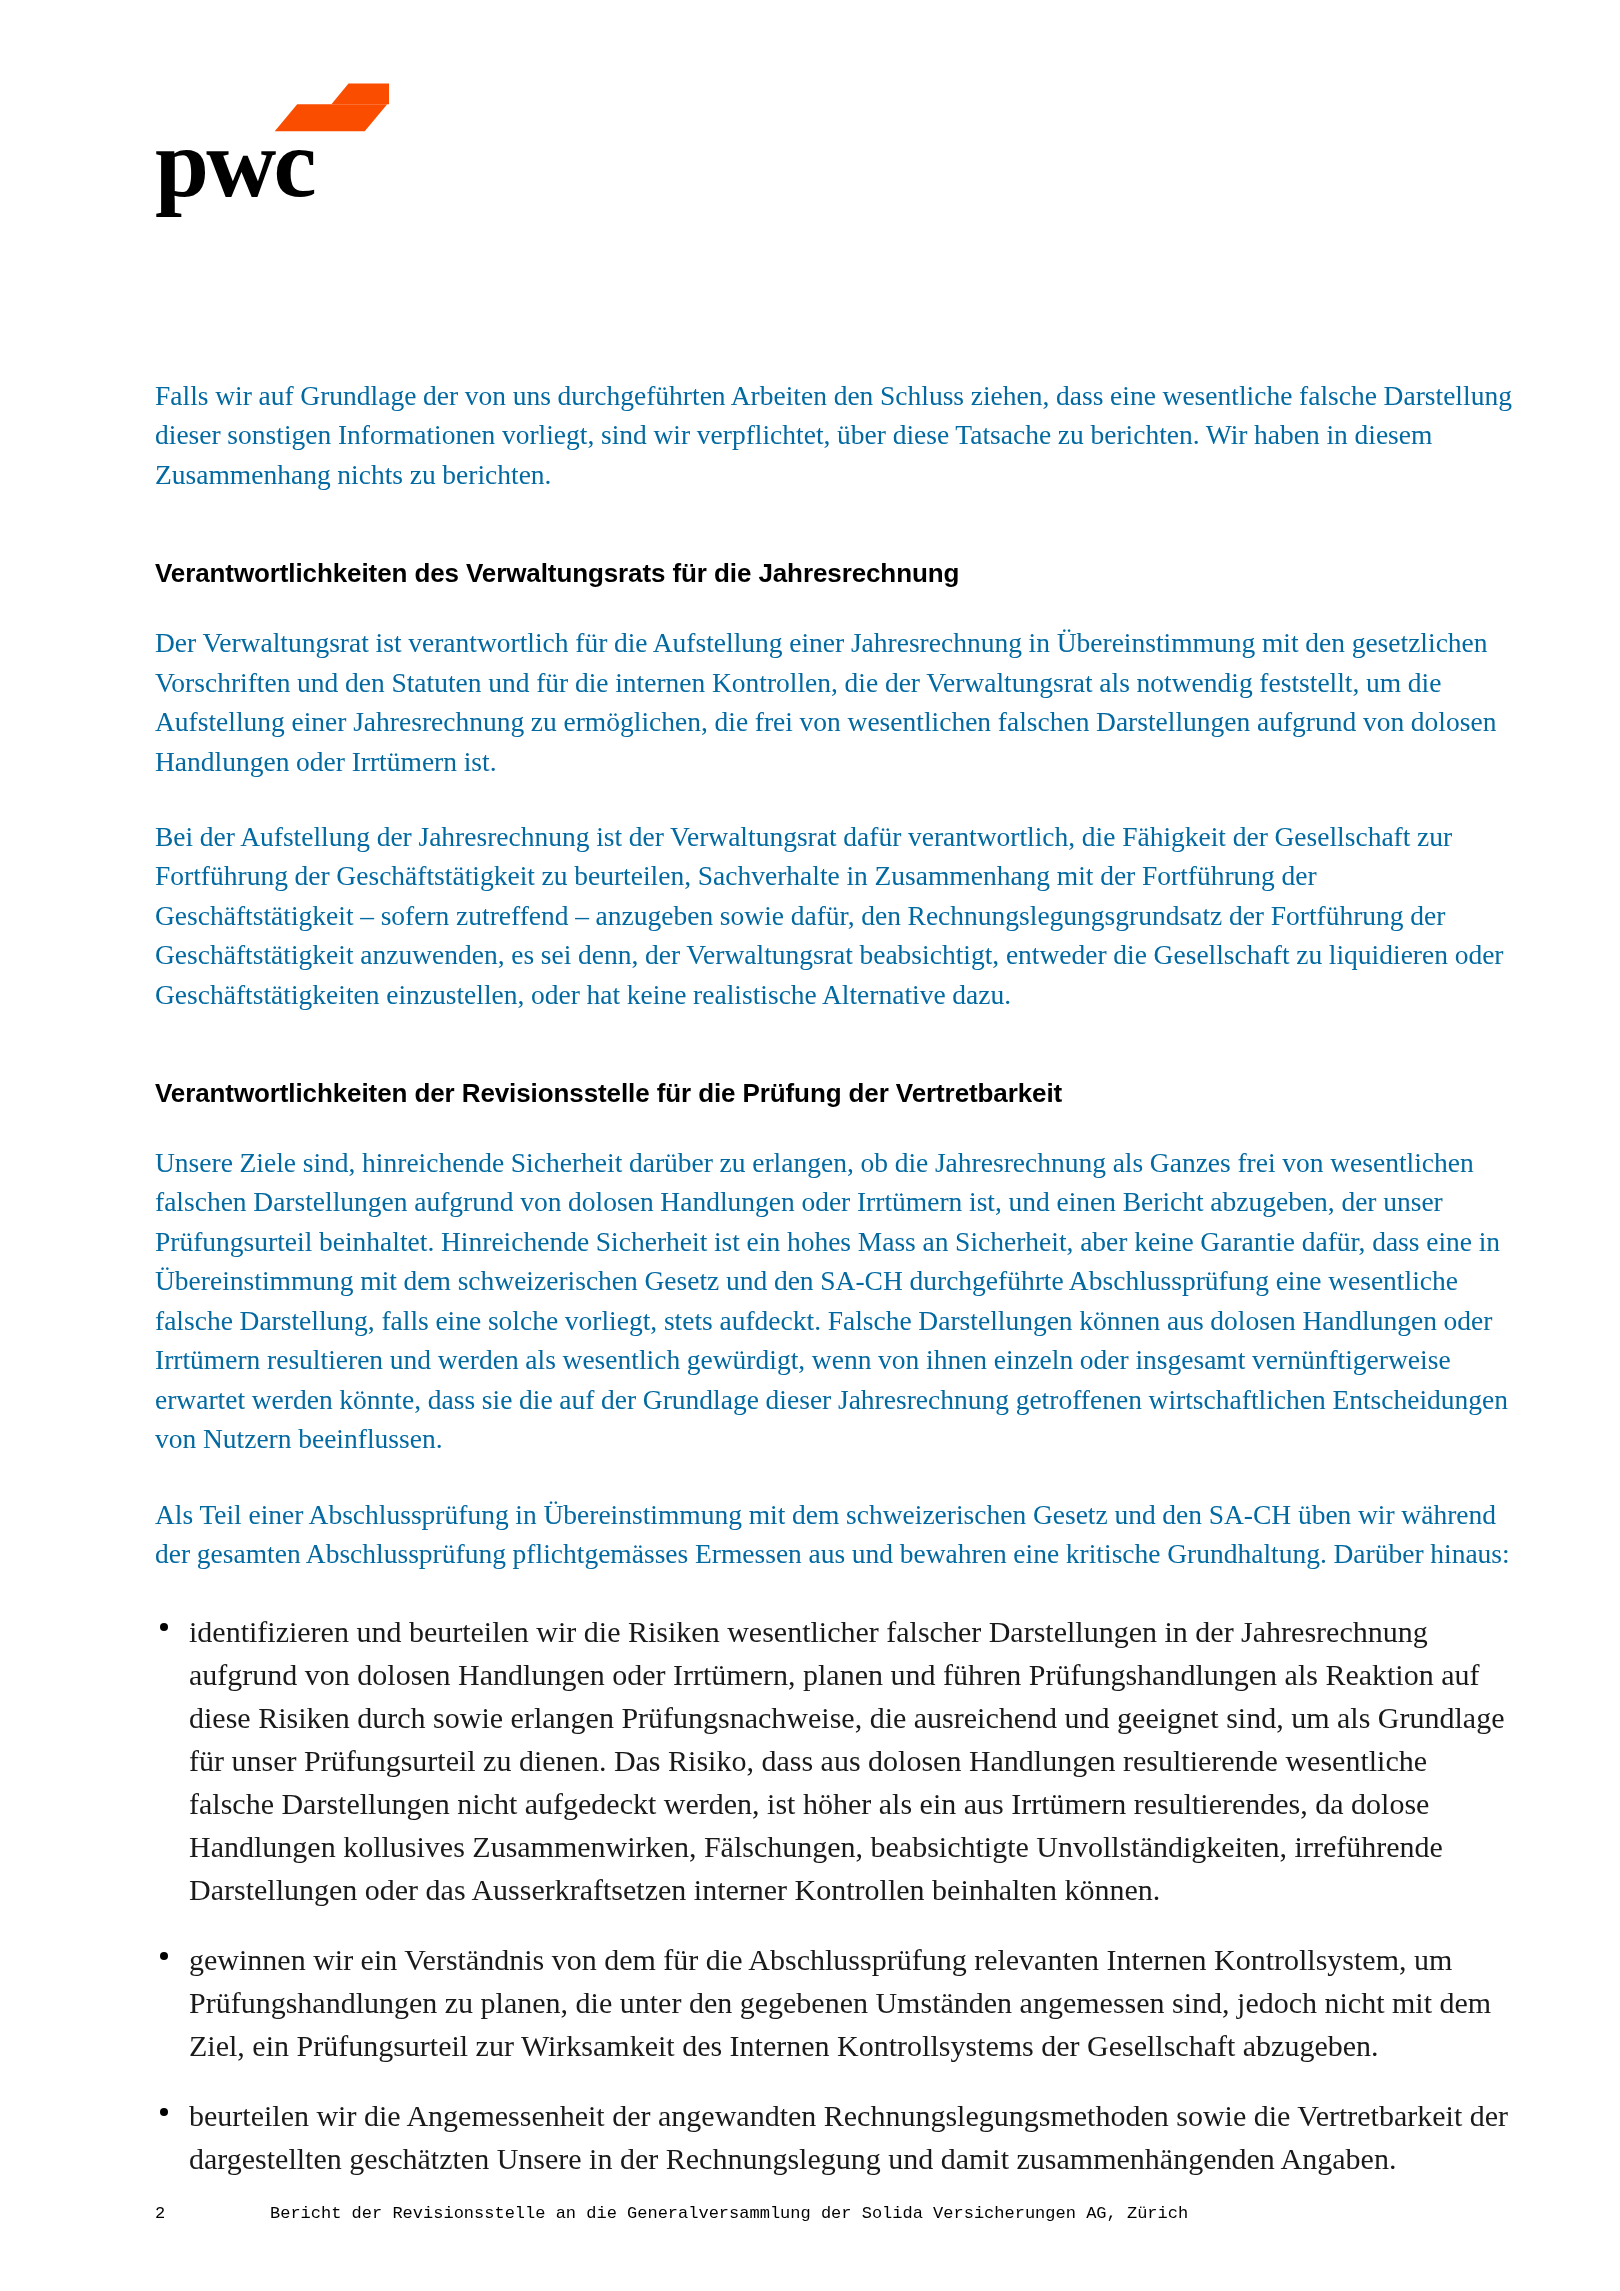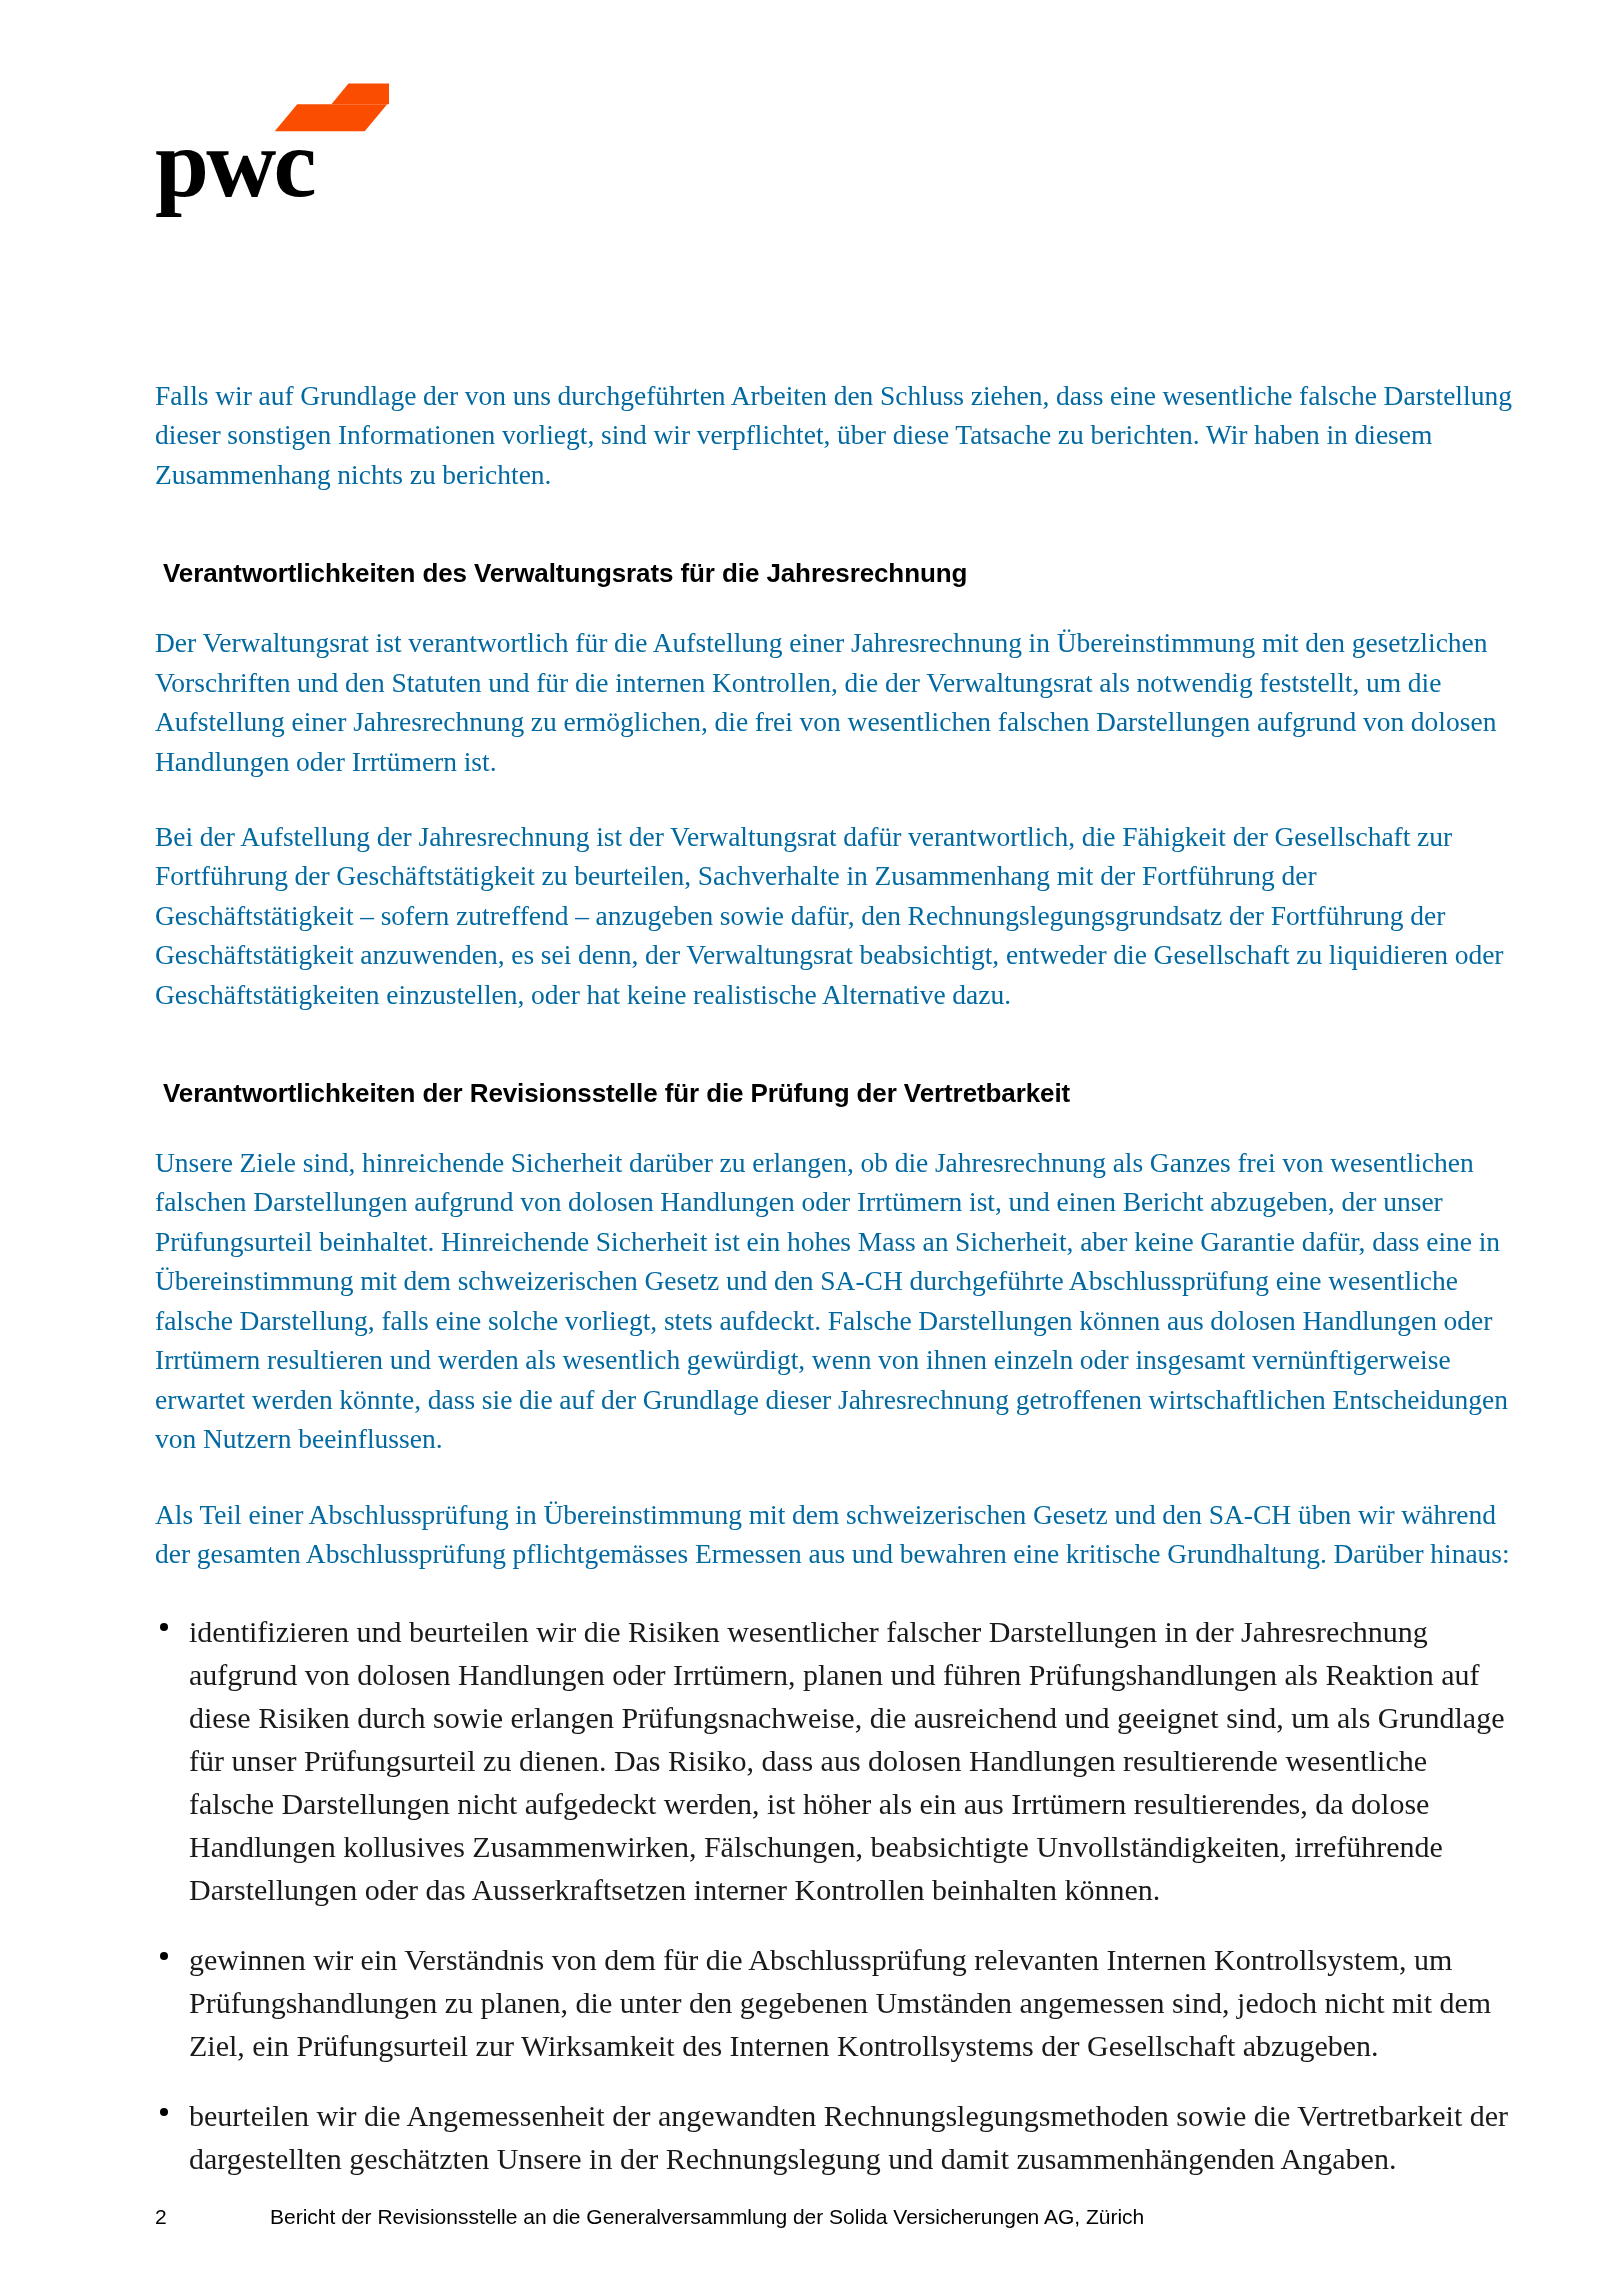--- a/index.html
+++ b/index.html
@@ -66,21 +66,21 @@
     margin: 0 0 36px 0;
     font-family: "Liberation Serif", "DejaVu Serif", serif;
     font-size: 27.5px;
     line-height: 1.435;
     text-align: left;
     color: #0369a1;
     word-spacing: -0.2px;
   }
 
   h2.section-head {
-    margin: 0 0 32px 8px;
+    margin: 0 0 32px 0;
     font-family: "Liberation Sans", "DejaVu Sans", sans-serif;
     font-weight: 700;
     font-size: 26px;
     line-height: 1.3;
     color: #000;
     letter-spacing: -0.1px;
   }
 
   .spacer-before-head {
     height: 27px;
@@ -112,22 +112,22 @@
     border-radius: 50%;
     background: #000;
   }
 
   
   .footer {
     position: absolute;
     left: 155px;
     top: 2203px;
     width: 1364px;
-    font-family: Liberation Sans, sans-serif;
-    font-size: 21px;
+    font-family: Liberation Mono, monospace;
+    font-size: 17px;
     line-height: 1.3;
     color: #000;
     white-space: nowrap;
   }
   .footer .pgnum {
     display: inline-block;
     width: 115px;
   }
   .footer .ftext {
     display: inline-block;

